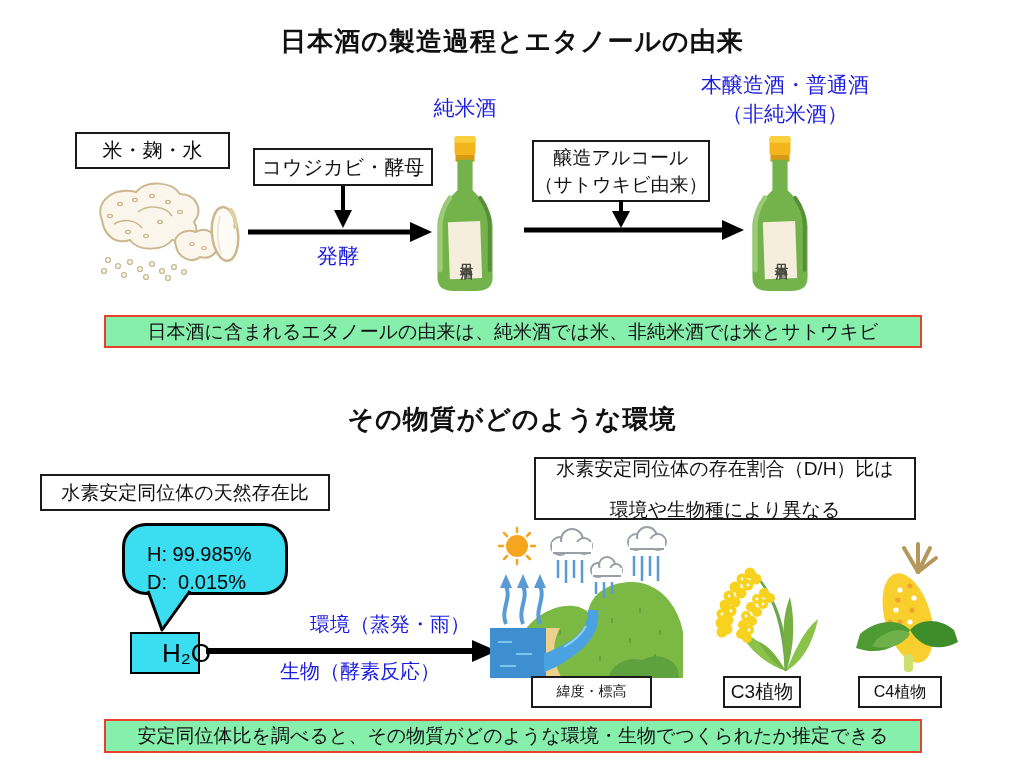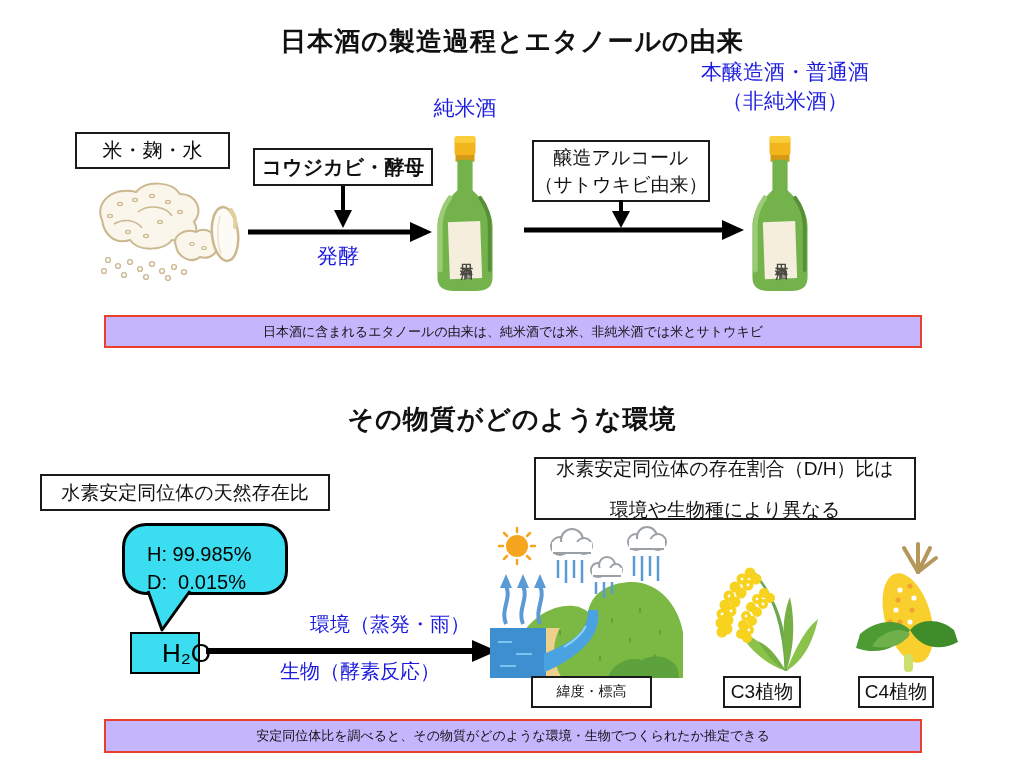--- a/index.html
+++ b/index.html
@@ -12,23 +12,23 @@
     left:0;width:1024px;text-align:center;font-size:26px;font-weight:600;
     letter-spacing:1px;color:#111;
   }
   .box{
     position:absolute;border:2.5px solid #1a1a1a;background:#fff;
     display:flex;align-items:center;justify-content:center;
     font-size:20px;color:#111;text-align:center;box-sizing:border-box;
   }
   .box.two-line{flex-direction:column;line-height:27px;font-size:19px;}
   .redbox{
-    position:absolute;border:2px solid #e8402a;background:#c4b5fd;
+    position:absolute;border:2px solid #e8402a;background:#86efac;
     display:flex;align-items:center;justify-content:center;
-    font-size:13px;color:#111;box-sizing:border-box;white-space:nowrap;
+    font-size:19px;color:#111;box-sizing:border-box;white-space:nowrap;
   }
   .blue{color:#1b1bdf;}
   .lbl{position:absolute;text-align:center;font-size:21px;line-height:29px;}
   .bottle{position:absolute;width:76px;height:162px;}
   .bottle svg{position:absolute;left:0;top:0;}
   .bottle .blabel{
     position:absolute;left:25px;top:93px;width:28px;height:56px;
     writing-mode:vertical-rl;text-orientation:upright;
     display:flex;align-items:center;justify-content:center;
     font-size:13px;font-weight:700;color:#4a4a42;letter-spacing:1px;
@@ -47,30 +47,30 @@
   }
   .arrow-svg{position:absolute;overflow:visible;}
 </style>
 </head>
 <body>
 
 <div id="canvas">
 
   <div class="abs title" style="top:24px;">日本酒の製造過程とエタノールの由来</div>
 
-  <div class="abs lbl blue" style="left:660px;top:57px;width:250px;">
+  <div class="abs lbl blue" style="left:660px;top:70px;width:250px;">
     <div>本醸造酒・普通酒</div>
     <div>（非純米酒）</div>
   </div>
 
   <div class="abs lbl blue" style="left:423px;top:93px;width:84px;">純米酒</div>
 
   <div class="box" style="left:75px;top:132px;width:155px;height:37px;">米・麹・水</div>
 
-  <div class="box" style="left:253px;top:148px;width:180px;height:38px;font-weight:bold;">コウジカビ・酵母</div>
+  <div class="box" style="left:253px;top:148px;width:180px;height:38px;">コウジカビ・酵母</div>
 
   <svg class="abs" style="left:80px;top:172px;" width="168" height="112" viewBox="0 0 168 112">
     <path d="M22,48 C14,30 34,14 56,20 C66,8 92,9 100,22 C116,22 124,38 114,50 C122,62 108,72 92,68 C84,79 58,80 50,68 C34,73 24,62 22,48 Z" fill="#faf6ec" stroke="#cbb88f" stroke-width="2"></path>
     <path d="M58,40 C68,32 86,34 92,44" fill="none" stroke="#cbb88f" stroke-width="1.5"></path>
     <path d="M34,52 C44,46 56,48 62,56" fill="none" stroke="#cbb88f" stroke-width="1.5"></path>
     <g fill="none" stroke="#cbb88f" stroke-width="1.3">
       <ellipse cx="40" cy="32" rx="2.4" ry="1.6"></ellipse>
         <ellipse cx="55" cy="28" rx="2.4" ry="1.6"></ellipse>
       <ellipse cx="72" cy="24" rx="2.4" ry="1.6"></ellipse>
         <ellipse cx="88" cy="30" rx="2.4" ry="1.6"></ellipse>
@@ -351,17 +351,17 @@
         <circle cx="64" cy="72" r="2.6"></circle>
       <circle cx="52" cy="84" r="2.6"></circle>
         <circle cx="58" cy="98" r="2.6"></circle>
         <circle cx="42" cy="84" r="2.6"></circle>
     </g>
     <path d="M12,96 C28,82 50,80 62,92 C52,110 30,118 8,110 Z" fill="#4e9a33"></path>
     <path d="M106,92 C92,80 72,80 62,92 C72,110 92,114 110,104 Z" fill="#3f8c2a"></path>
     <path d="M30,100 C44,90 56,90 62,96 C54,108 40,112 24,108 Z" fill="#6fb04a"></path>
     <rect x="56" y="116" width="9" height="18" rx="4" fill="#cde06e"></rect>
   </svg>
-  <div class="box" style="left:858px;top:676px;width:76px;height:32px;font-size:19px;">C4植物</div>
+  <div class="box" style="left:858px;top:676px;width:84px;height:32px;font-size:16px;">C4植物</div>
 
   <div class="redbox" style="left:104px;top:719px;width:818px;height:34px;">安定同位体比を調べると、その物質がどのような環境・生物でつくられたか推定できる</div>
 
 </div>
 
 </body></html>

